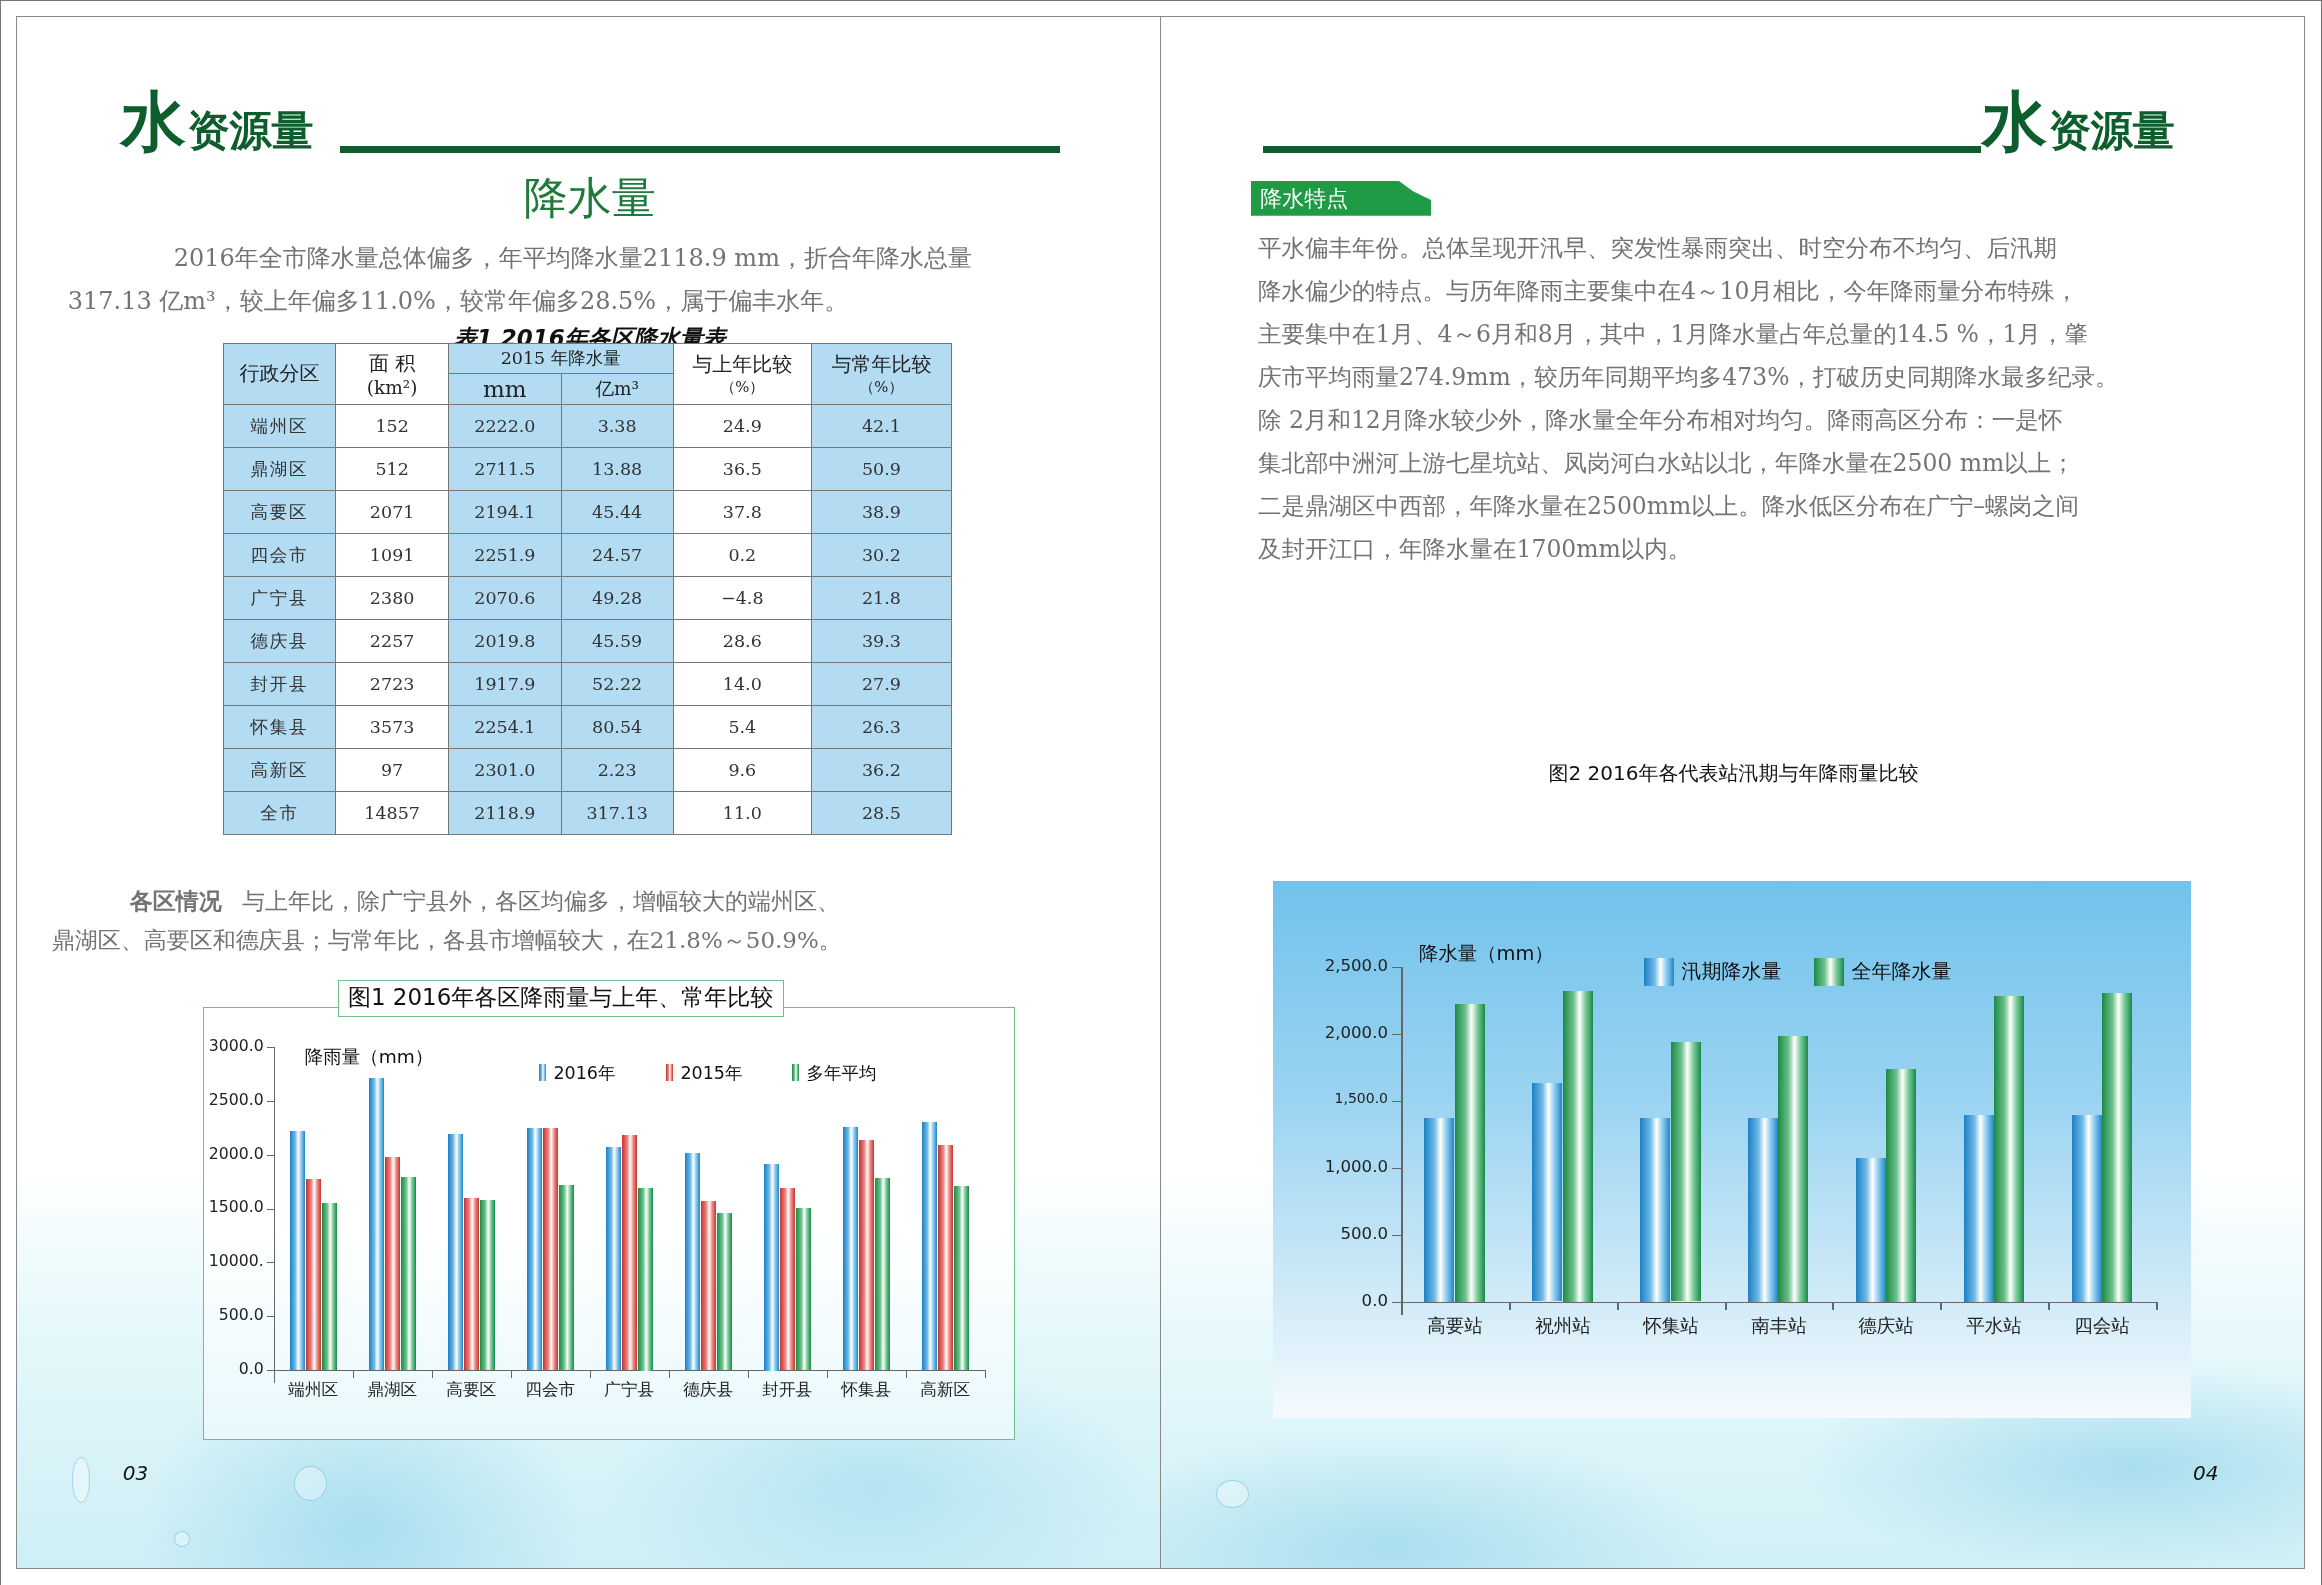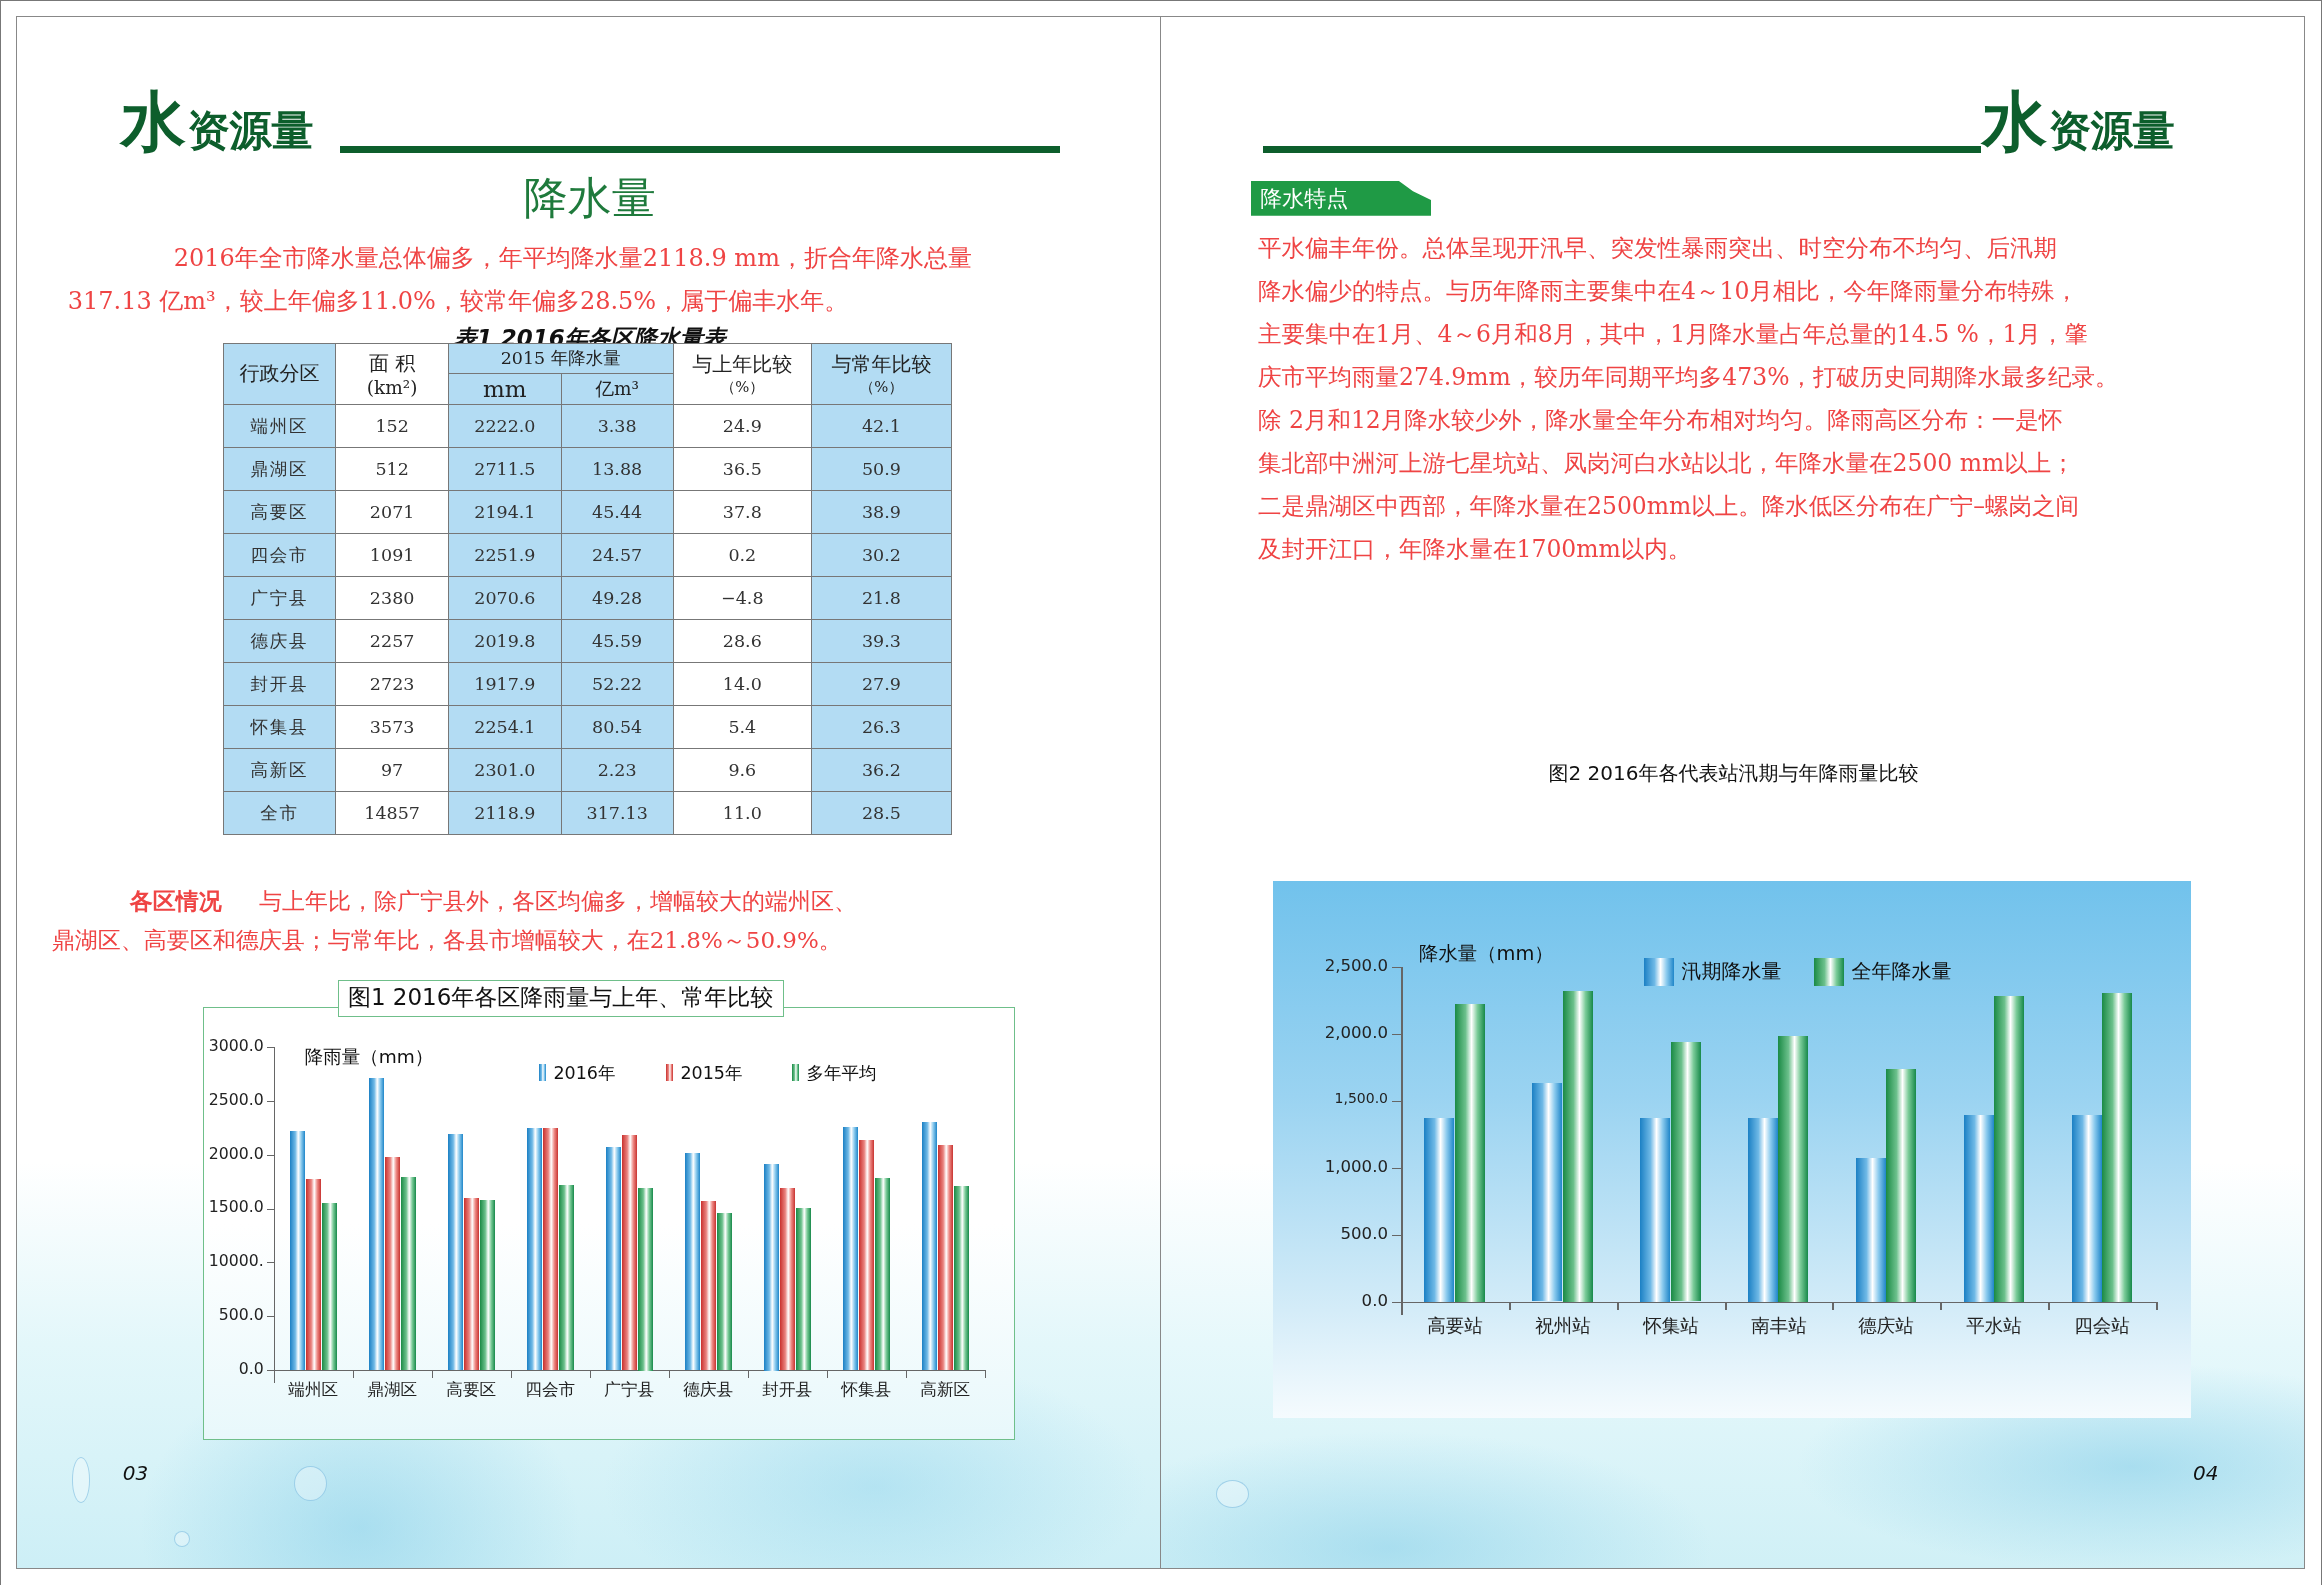--- a/index.html
+++ b/index.html
@@ -18,21 +18,21 @@
       radial-gradient(ellipse 461px 166px at 20% 95%, rgba(120,200,230,0.45), rgba(255,255,255,0) 70%),
       radial-gradient(ellipse 480px 148px at 85% 75%, rgba(120,200,230,0.5), rgba(255,255,255,0) 70%),
       linear-gradient(to bottom, rgba(255,255,255,0) 0%, #e6f8fb 45%, #d0f0f6 100%);}
   .bubble{position:absolute;border-radius:50%;border:1.8px solid rgba(110,180,220,0.55);background:rgba(255,255,255,0.35);}
   .brand{position:absolute;display:flex;align-items:flex-end;color:#0d5e2c;font-family:"DejaVu Sans",sans-serif;font-weight:bold;}
   .brand .big{font-size:65px;line-height:65px;}
   .brand .small{font-size:42px;line-height:46px;margin-left:1.8px;}
   .hrule{position:absolute;height:7.4px;background:#0d5e2c;}
 
   .title-main{position:absolute;left:0;width:1146px;text-align:center;top:152px;font-size:44px;color:#1f7a3c;font-family:"DejaVu Serif",serif;}
-  .para{position:absolute;font-size:24px;line-height:43px;color:#ef4444;}
+  .para{position:absolute;font-size:24px;line-height:43px;color:#737373;}
   .para p{white-space:nowrap;}
   .cap{position:absolute;font-family:"DejaVu Sans",sans-serif;font-weight:bold;font-size:23px;color:#111;}
 
   table.dist{position:absolute;left:206px;top:326px;width:729px;border-collapse:collapse;font-size:17.5px;color:#333;}
   table.dist td, table.dist th{border:1.8px solid #777;text-align:center;font-weight:normal;height:43px;}
   table.dist th{font-size:20px;color:#222;}
   .blue{background:#b3dcf3;}
   .white{background:#ffffff;}
   table.dist td.name{font-size:17.5px;letter-spacing:1.8px;}
 
@@ -193,21 +193,21 @@
           <td class="blue">317.13</td>
           <td class="white">11.0</td>
           <td class="blue">28.5</td>
         </tr>
       </tbody>
   </table>
 
   <div class="para" style="left:35px;top:866px;font-size:23px;line-height:37px;">
     <p style="padding-left:78px;">
       <b style="font-family:Liberation Mono, monospace;">各区情况</b>
-      <span style="margin-left:30px;">与上年比，除广宁县外，各区均偏多，增幅较大的端州区、</span>
+      <span style="margin-left:13px;">与上年比，除广宁县外，各区均偏多，增幅较大的端州区、</span>
     </p>
     <p>鼎湖区、高要区和德庆县；与常年比，各县市增幅较大，在21.8%～50.9%。</p>
   </div>
 
   <div class="chart1"></div>
   <div class="chart1-title">图1 2016年各区降雨量与上年、常年比较</div>
   <div id="chart1">
       <div class="axis-y" style="left: 257px; top: 1030px; height: 336px;"></div>
       <div class="axis-x" style="left: 250px; top: 1353px; width: 718px;"></div>
       <div class="tick" style="left: 250px; top: 1353px; width: 7.4px; height: 1.8px;"></div>

